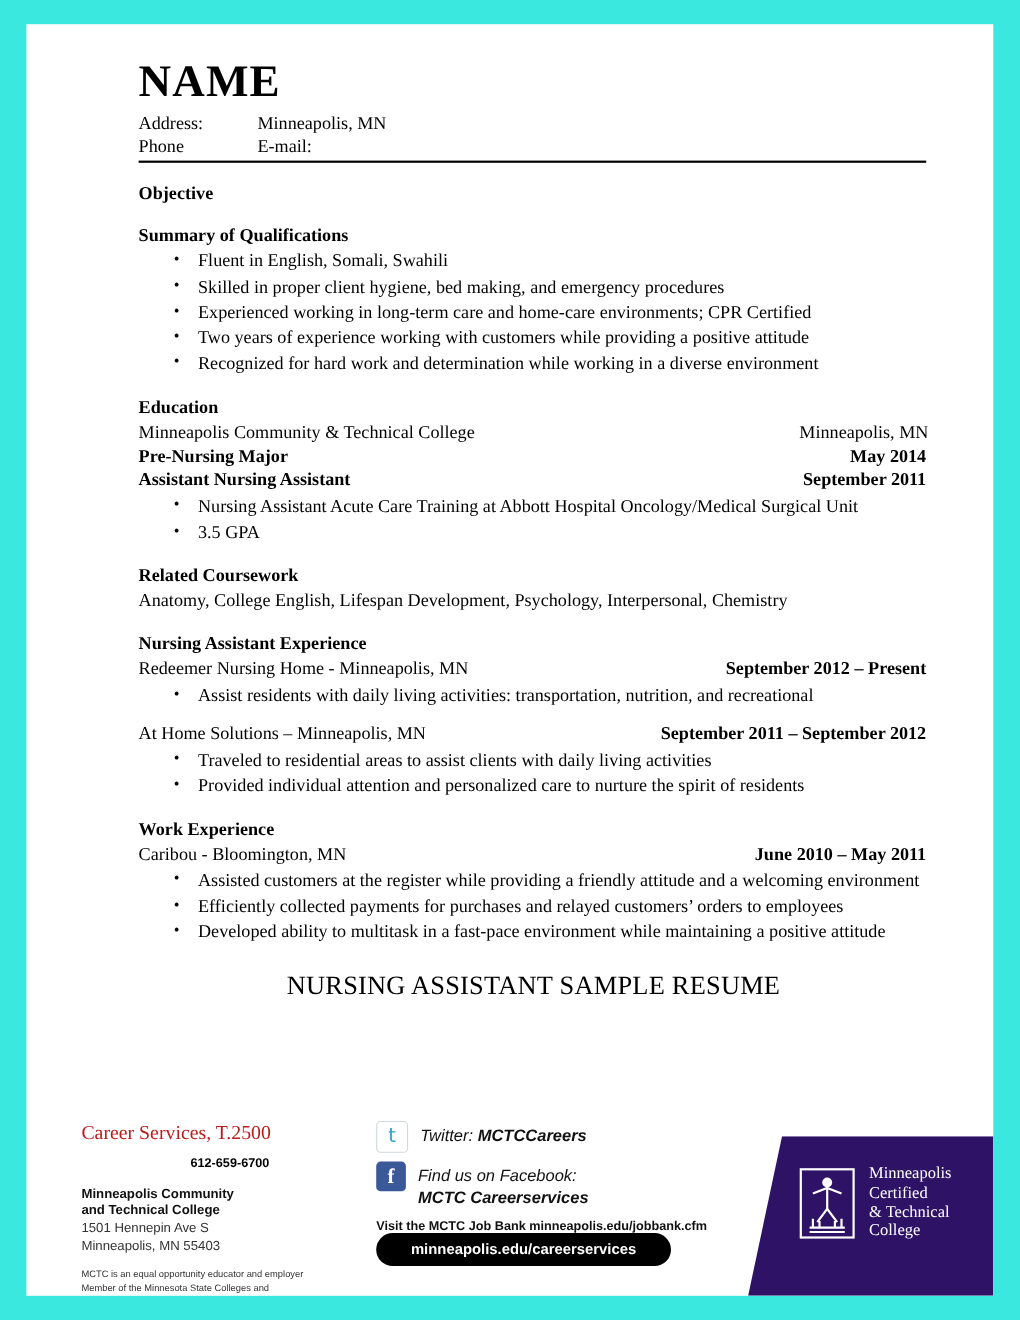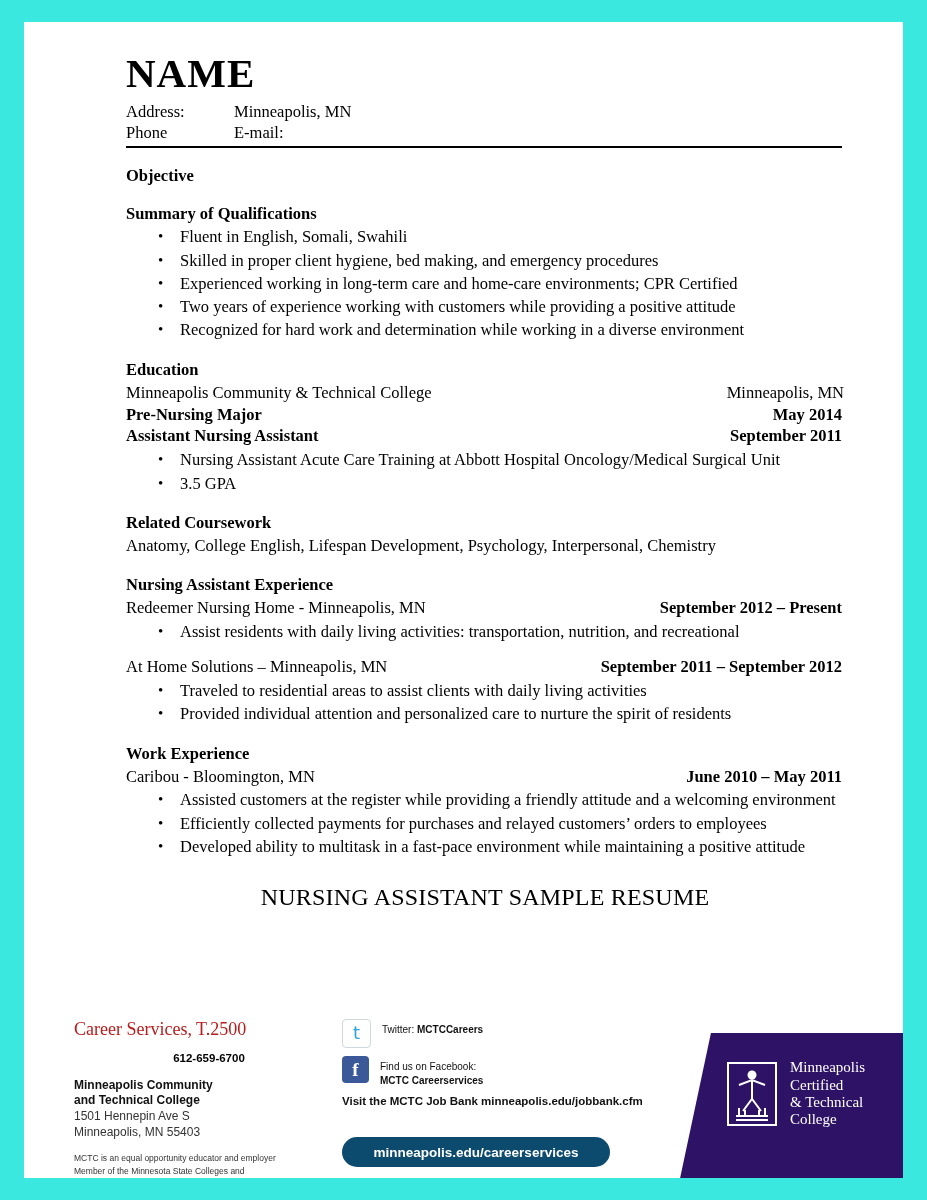--- a/index.html
+++ b/index.html
@@ -195,35 +195,36 @@
     position: absolute;
     left: 0; top: 0; right: 0; bottom: 0;
     color: #fff;
     font-size: 19px;
     font-weight: bold;
     text-align: center;
     line-height: 27px;
     font-family: "Liberation Serif", serif;
   }
   .social-txt {
-    font-size: 10px;
+    font-size: 15px;
     line-height: 1.35;
     padding-top: 4px;
     color: #111;
+    font-style: italic;
   }
   .social-txt b { font-weight: bold; }
   .jobbank {
     font-size: 11.5px;
     font-weight: bold;
     margin-top: 2px;
     color: #111;
   }
   .url-pill {
-    margin-top: 30px;
-    background: #0c4a6e;
+    margin-top: 0;
+    background: #000000;
     border-radius: 16px;
     width: 268px;
     height: 30px;
     display: flex;
     align-items: center;
     justify-content: center;
   }
   .url-pill span {
     color: #ffffff;
     font-size: 13.5px;

